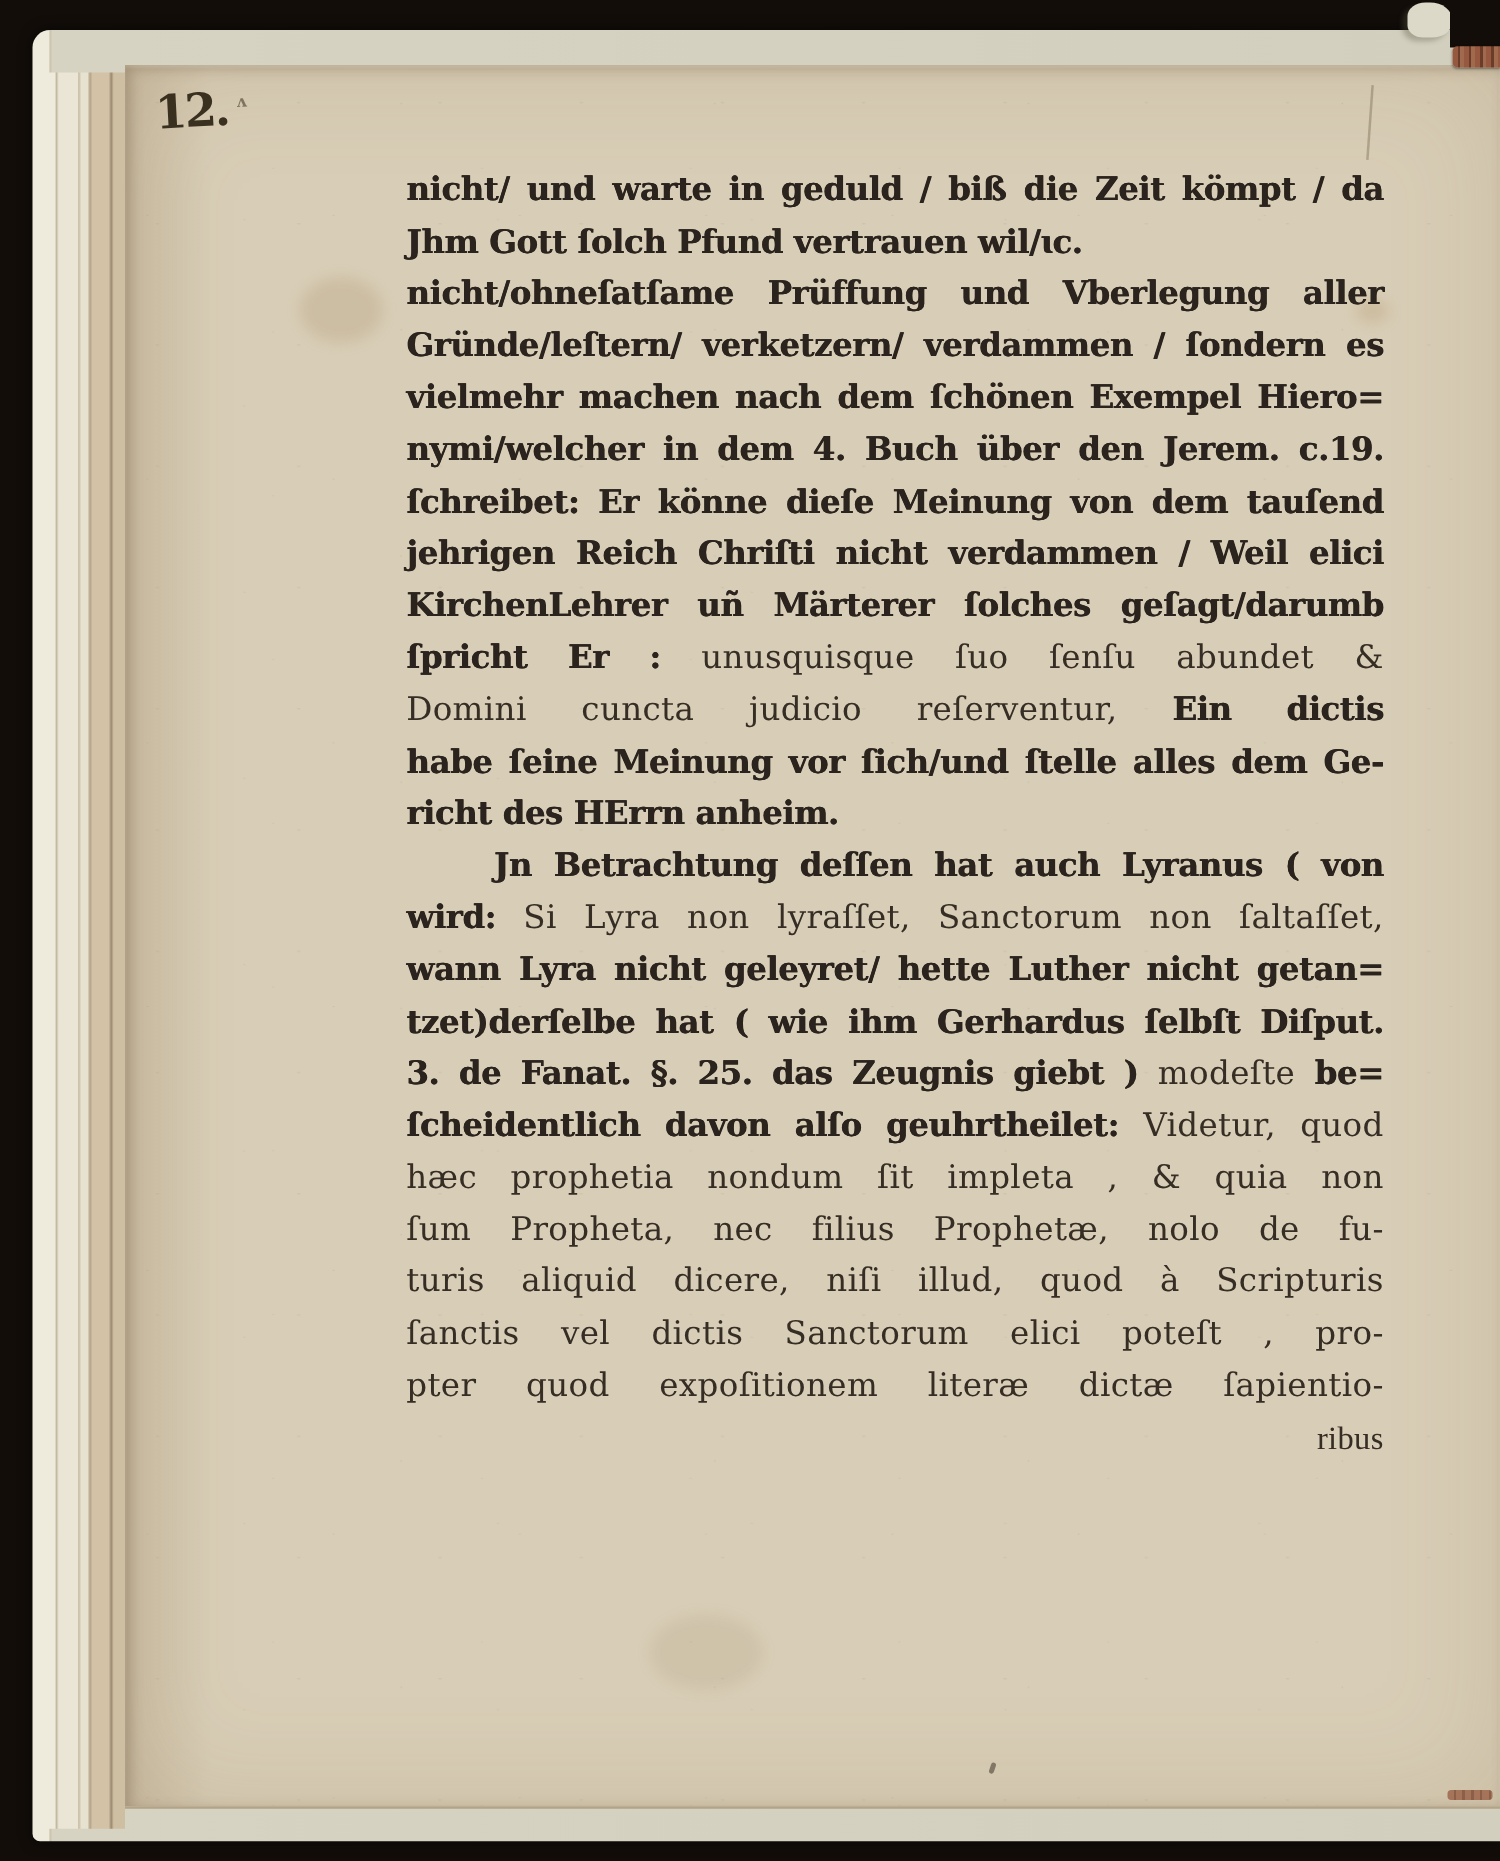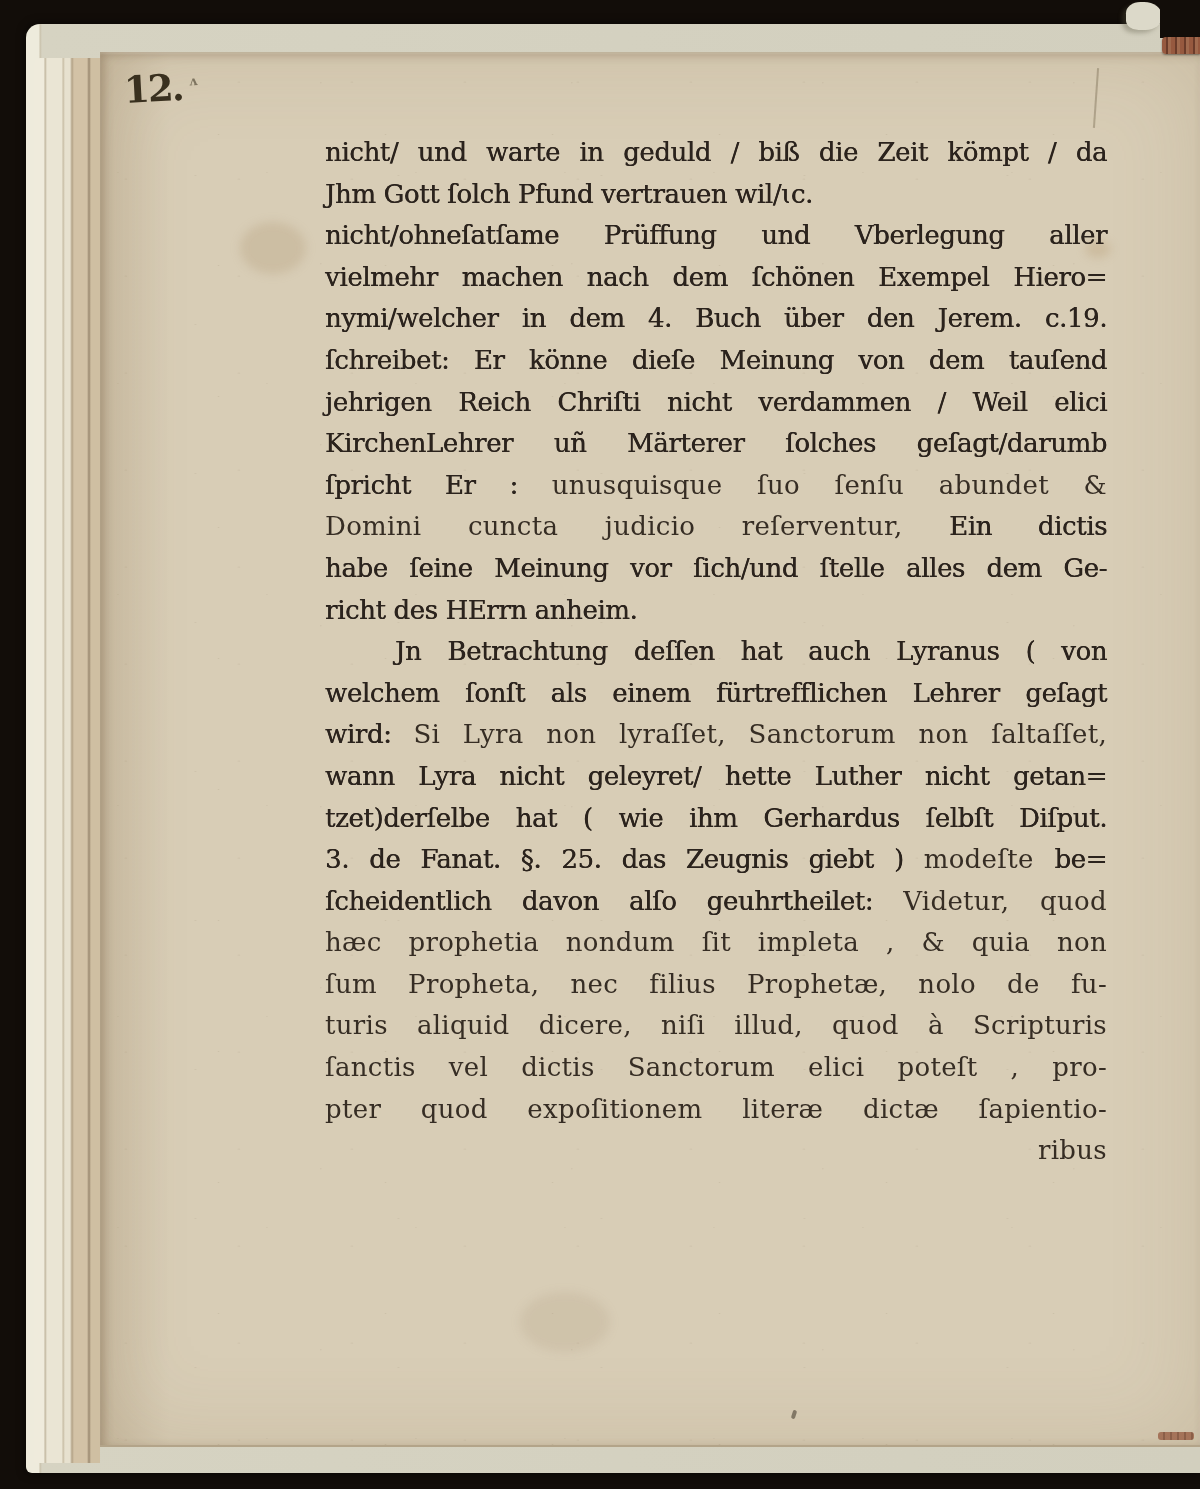--- a/index.html
+++ b/index.html
@@ -137,25 +137,25 @@
     font-size: 26px;
   }
   .line {
     height: 41.6px;
     line-height: 41.6px;
     white-space: normal;
     overflow: visible;
   }
   .line.justify { text-align: justify; text-align-last: justify; }
   .line.left   { text-align: center; text-align-last: left; }
-  .line.right  { text-align: right; text-align-last: right; }
+  .line.right  { text-align: right; text-align-last: right; font-family: Liberation Serif, serif; }
   .line.indent { text-indent: 70px; }
   
   .f {
-    font-weight: 400;
+    font-weight: 700;
     letter-spacing: -0.4px;
     text-shadow: 0.35px 0 0 currentColor;
     color: #2b231d;
     margin-top: 33px;
   }
   
   .a {
     font-weight: 400;
     letter-spacing: 0.3px;
     color: #362d24;
@@ -173,31 +173,31 @@
       <div class="stain s3"></div>
       <div class="fiber"></div>
       <div class="inkdot"></div>
       <div class="page-number">
         <span>12.</span><span class="mark">ʌ</span>
       </div>
       <div class="text-block">
           <div class="line justify"><span class="f">nicht/ und warte in geduld / biß die Zeit kömpt / da</span></div>
           <div class="line left"><span class="f">Jhm Gott ſolch Pfund vertrauen wil/ɩc.</span></div>
           <div class="line justify"><span class="f">nicht/ohneſatſame Prüffung und Vberlegung aller</span></div>
+          <div class="line justify"><span class="f">Gründe/leſtern/ verketzern/ verdammen / ſondern es</span></div>
           <div class="line justify"><span class="f">vielmehr machen nach dem ſchönen Exempel Hiero=</span></div>
           <div class="line justify"><span class="f">nymi/welcher in dem 4. Buch über den Jerem. c.19.</span></div>
           <div class="line justify"><span class="f">ſchreibet: Er könne dieſe Meinung von dem tauſend</span></div>
           <div class="line justify"><span class="f">jehrigen Reich Chriſti nicht verdammen / Weil elici</span></div>
           <div class="line justify"><span class="f">KirchenLehrer uñ Märterer ſolches geſagt/darumb</span></div>
           <div class="line justify"><span class="f">ſpricht Er : </span><span class="a">unusquisque ſuo ſenſu abundet &amp;</span></div>
           <div class="line justify"><span class="a">Domini cuncta judicio reſerventur, </span><span class="f">Ein dictis</span></div>
           <div class="line justify"><span class="f">habe ſeine Meinung vor ſich/und ſtelle alles dem Ge-</span></div>
           <div class="line left"><span class="f">richt des HErrn anheim.</span></div>
           <div class="line justify indent"><span class="f">Jn Betrachtung deſſen hat auch Lyranus ( von</span></div>
-          <div class="line justify"><span class="f">welchem ſonſt als einem fürtrefflichen Lehrer geſagt</span></div>
           <div class="line justify"><span class="f">wird: </span><span class="a">Si Lyra non lyraſſet, Sanctorum non ſaltaſſet,</span></div>
           <div class="line justify"><span class="f">wann Lyra nicht geleyret/ hette Luther nicht getan=</span></div>
           <div class="line justify"><span class="f">tzet)derſelbe hat ( wie ihm Gerhardus ſelbſt Diſput.</span></div>
           <div class="line justify"><span class="f">3. de Fanat. §. 25. das Zeugnis giebt ) </span><span class="a">modeſte </span><span class="f">be=</span></div>
           <div class="line justify"><span class="f">ſcheidentlich davon alſo geuhrtheilet: </span><span class="a">Videtur, quod</span></div>
           <div class="line justify"><span class="a">hæc prophetia nondum ſit impleta , &amp; quia non</span></div>
           <div class="line justify"><span class="a">ſum Propheta, nec filius Prophetæ, nolo de fu-</span></div>
           <div class="line justify"><span class="a">turis aliquid dicere, niſi illud, quod à Scripturis</span></div>
           <div class="line justify"><span class="a">ſanctis vel dictis Sanctorum elici poteſt , pro-</span></div>
           <div class="line justify"><span class="a">pter quod expoſitionem literæ dictæ ſapientio-</span></div>

